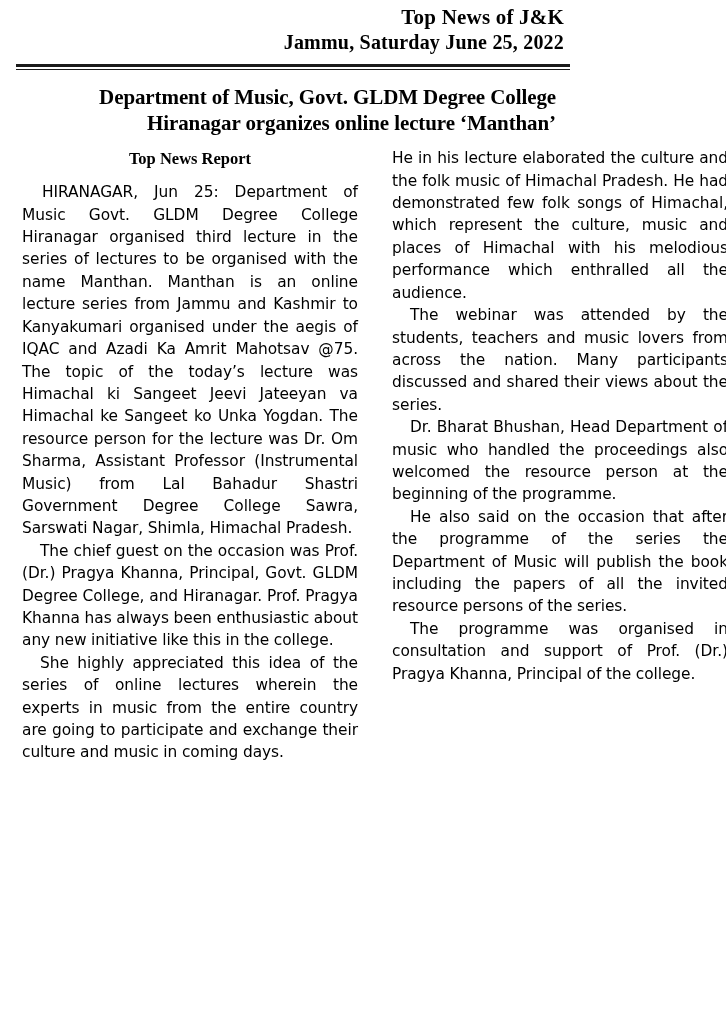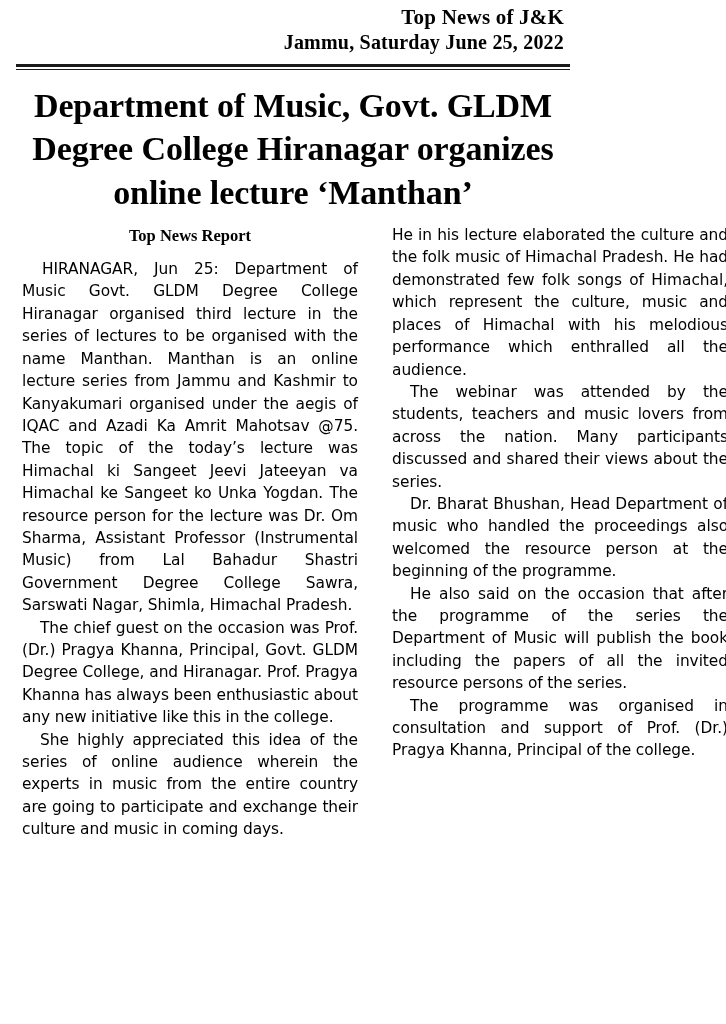--- a/index.html
+++ b/index.html
@@ -44,23 +44,23 @@
     margin: 5px 0 0 0;
   }
   .rule-thin {
     border-top: 1px solid #1a1a1a;
     margin: 2px 0 0 0;
   }
   
   .headline {
     font-family: "Liberation Serif", serif;
     font-weight: bold;
-    font-size: 34px;
+    font-size: 21px;
     line-height: 1.28;
-    text-align: center;
+    text-align: right;
     margin: 14px 14px 10px 14px;
     letter-spacing: -0.1px;
   }
   
   .columns {
     display: flex;
     gap: 34px;
     padding: 0 6px;
   }
   .col {
@@ -104,21 +104,21 @@
   <div class="rule-thin"></div>
 
   <h1 class="headline">Department of Music, Govt. GLDM Degree College Hiranagar organizes online lecture ‘Manthan’</h1>
 
   <div class="columns">
 
     <div class="col col-left">
       <div class="byline">Top News Report</div>
       <p class="body first">HIRANAGAR, Jun 25: Department of Music Govt. GLDM Degree College Hiranagar organised third lecture in the series of lectures to be organised with the name Manthan. Manthan is an online lecture series from Jammu and Kashmir to Kanyakumari organised under the aegis of IQAC and Azadi Ka Amrit Mahotsav @75. The topic of the today’s lecture was Himachal ki Sangeet Jeevi Jateeyan va Himachal ke Sangeet ko Unka Yogdan. The resource person for the lecture was Dr. Om Sharma, Assistant Professor (Instrumental Music) from Lal Bahadur Shastri Government Degree College Sawra, Sarswati Nagar, Shimla, Himachal Pradesh.</p>
       <p class="body">The chief guest on the occasion was Prof. (Dr.) Pragya Khanna, Principal, Govt. GLDM Degree College, and Hiranagar. Prof. Pragya Khanna has always been enthusiastic about any new initiative like this in the college.</p>
-      <p class="body">She highly appreciated this idea of the series of online audience wherein the experts in music from the entire country are going to participate and exchange their culture and music in coming days.</p>
+      <p class="body">She highly appreciated this idea of the series of online lectures wherein the experts in music from the entire country are going to participate and exchange their culture and music in coming days.</p>
     </div>
 
     <div class="col col-right">
       <p class="body">He in his lecture elaborated the culture and the folk music of Himachal Pradesh. He had demonstrated few folk songs of Himachal, which represent the culture, music and places of Himachal with his melodious performance which enthralled all the audience.</p>
       <p class="body">The webinar was attended by the students, teachers and music lovers from across the nation. Many participants discussed and shared their views about the series.</p>
       <p class="body">Dr. Bharat Bhushan, Head Department of music who handled the proceedings also welcomed the resource person at the beginning of the programme.</p>
       <p class="body">He also said on the occasion that after the programme of the series the Department of Music will publish the book including the papers of all the invited resource persons of the series.</p>
       <p class="body">The programme was organised in consultation and support of Prof. (Dr.) Pragya Khanna, Principal of the college.</p>
     </div>
 

